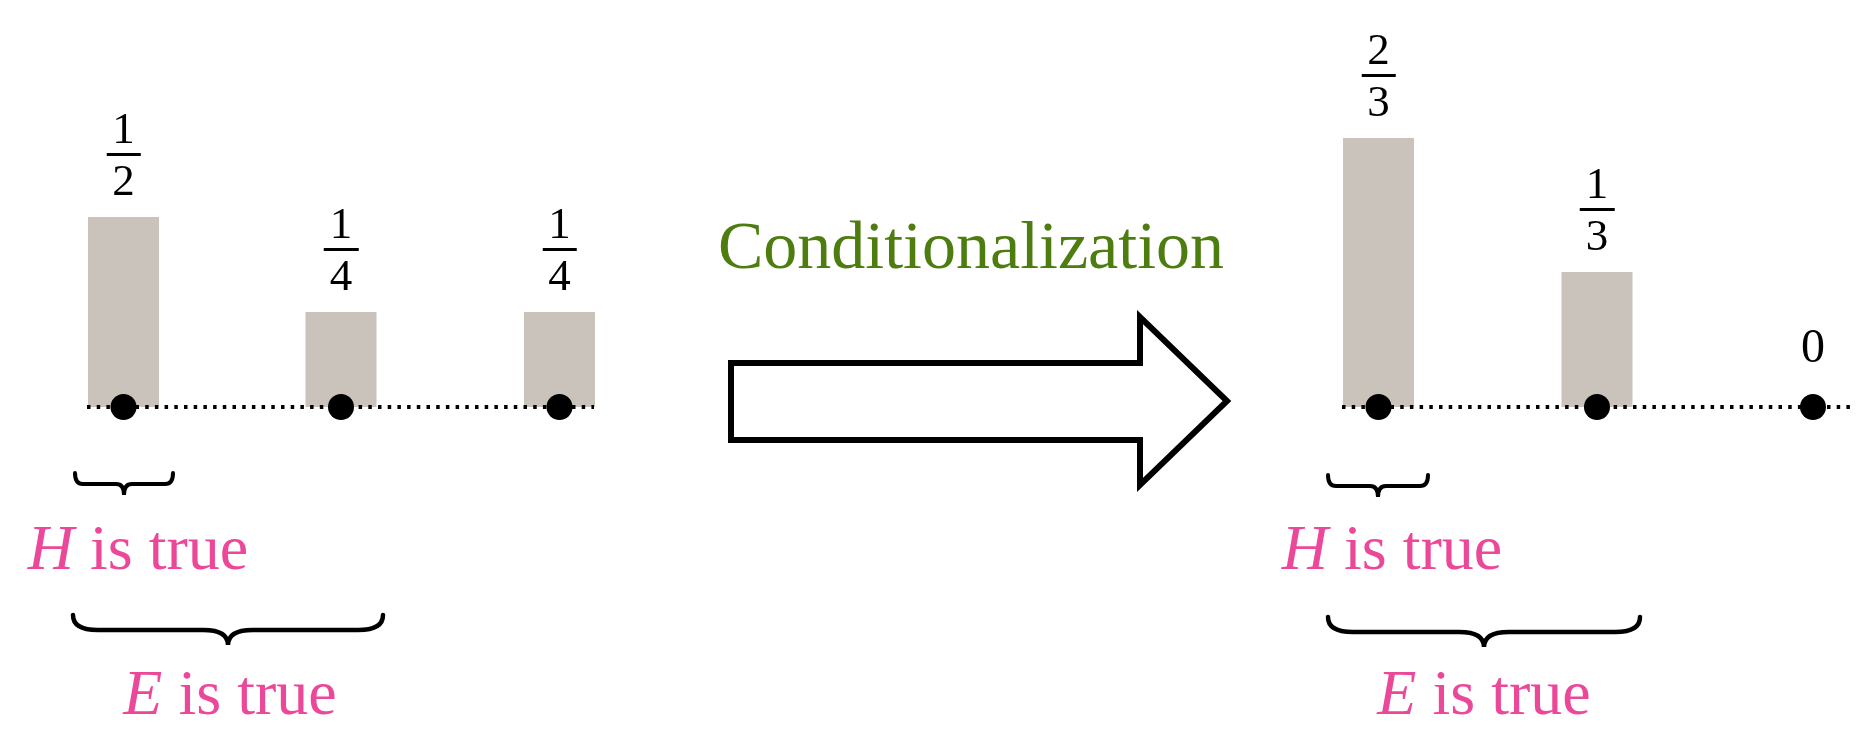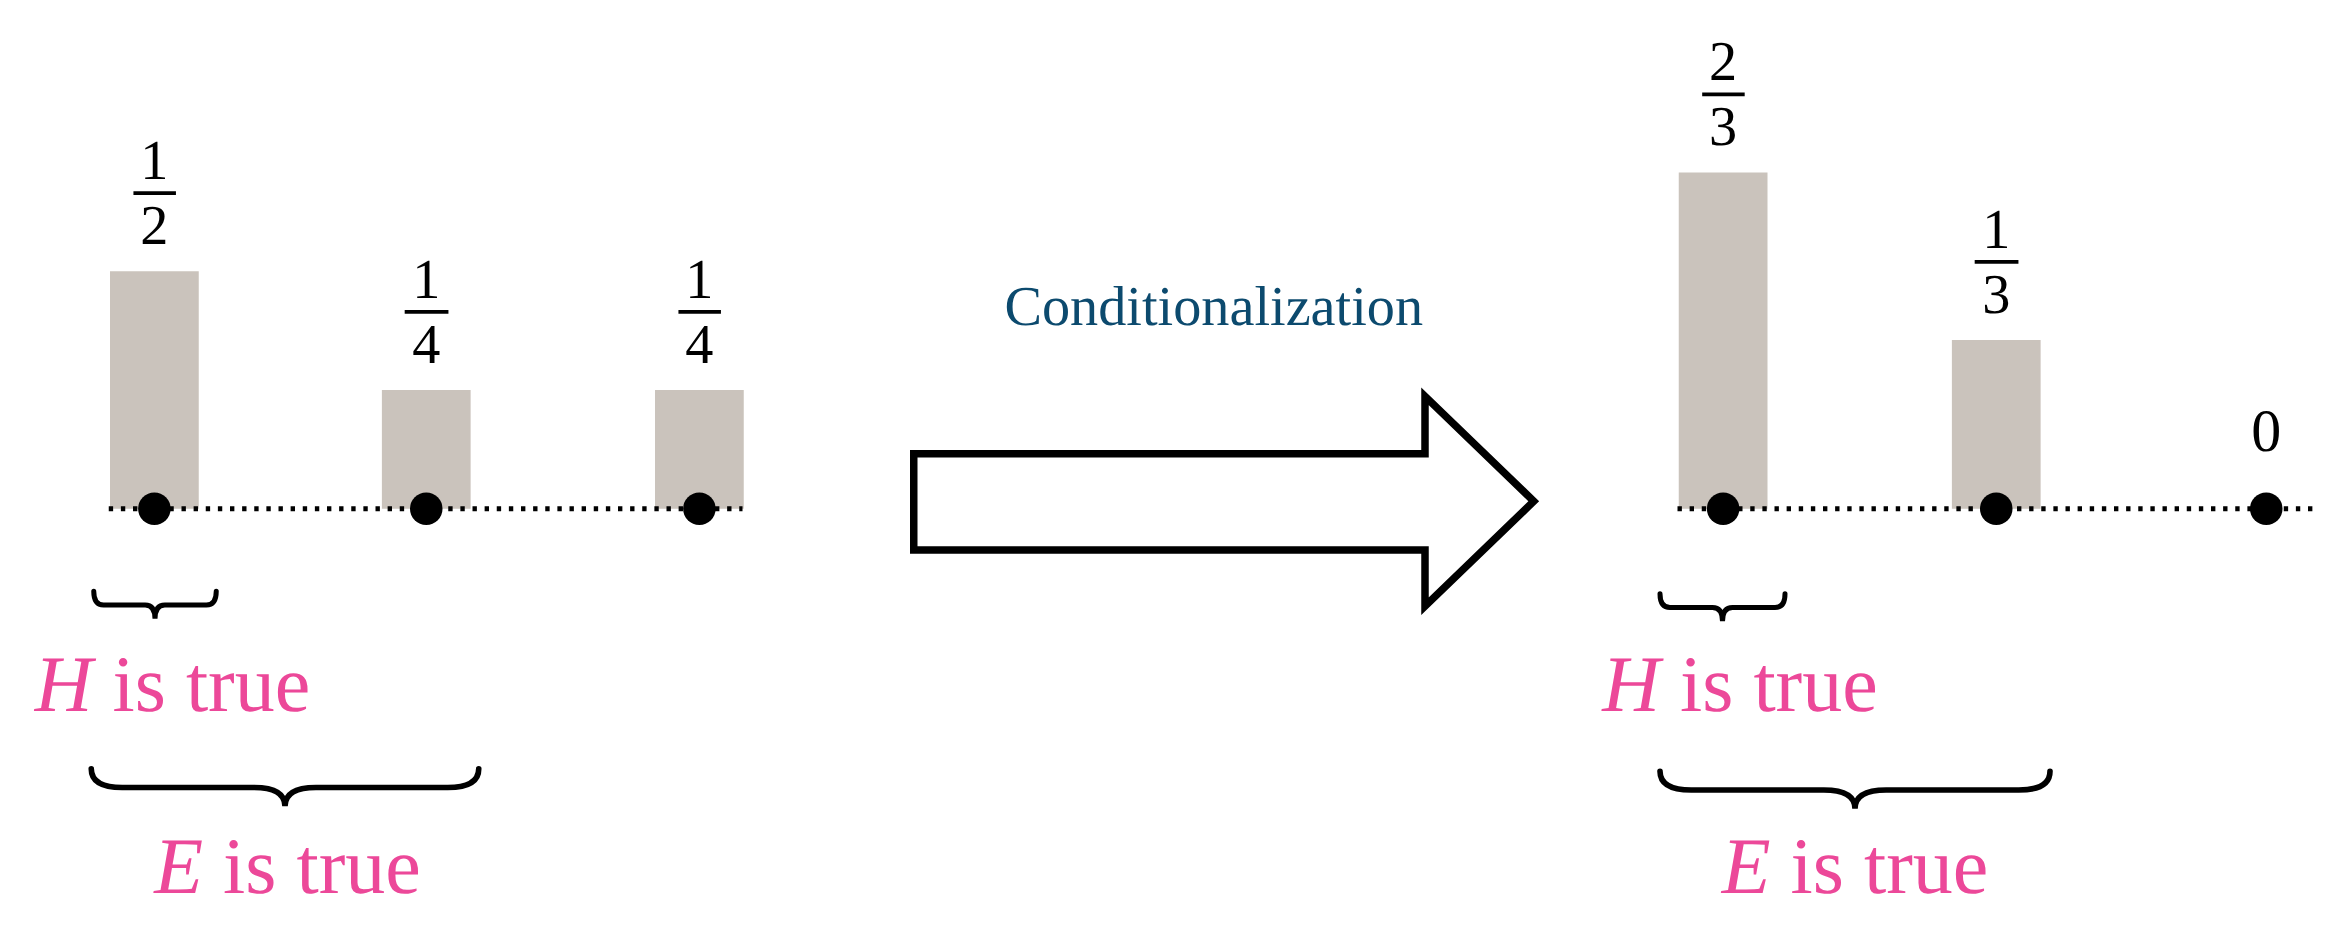--- a/index.html
+++ b/index.html
@@ -27,21 +27,21 @@
   }
 
   .side-label {
     position:absolute; transform:translateX(-50%);
     font-size:64px; line-height:1.0; white-space:nowrap; color:#ec4899;
   }
   .side-label i, .arrow-label i { font-style:italic; }
 
   .arrow-label {
     position:absolute; left:971px; top:213px; transform:translateX(-50%);
-    font-size:45px; line-height:64px; text-align:center; white-space:nowrap; color:#0c4a6e;
+    font-size:68px; line-height:64px; text-align:center; white-space:nowrap; color:#4d7c0f;
   }
 </style>
 </head>
 <body>
 
 <div class="page" id="page">
 
   <svg id="figure-svg" width="1864" height="740" viewBox="0 0 1864 740">
 
     <g id="bars-layer">

